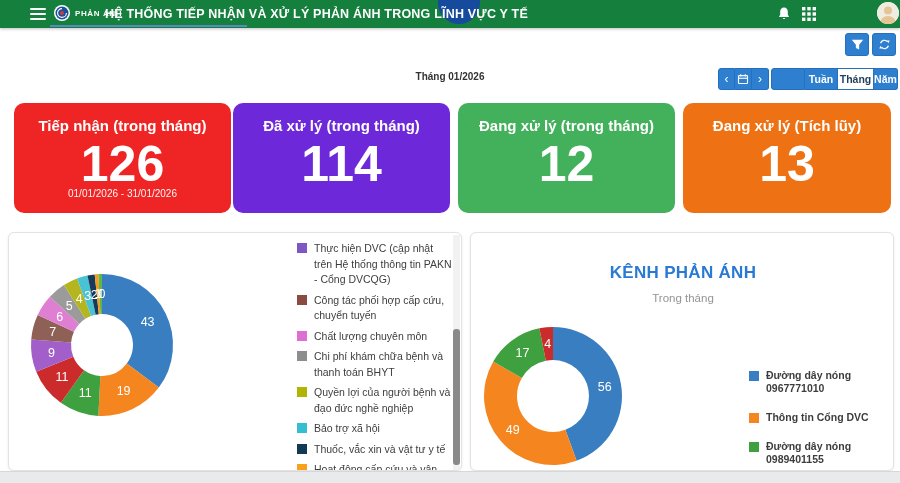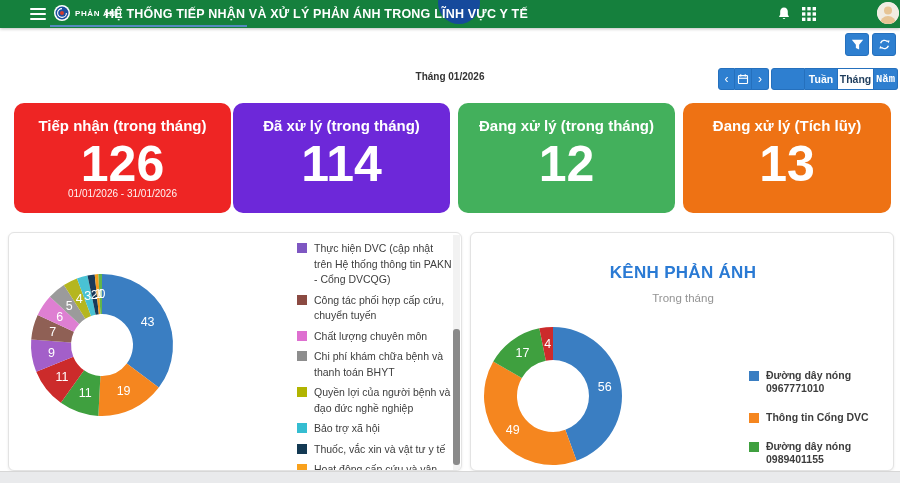--- a/index.html
+++ b/index.html
@@ -40,21 +40,21 @@
           color:#fff; font-size:12px; display:flex; align-items:center; justify-content:center; cursor:pointer; }
   #date-nav .nbtn:first-child { border-left-width:1px; border-radius:3px 0 0 3px; }
   #date-nav .nbtn:last-child { border-radius:0 3px 3px 0; }
   #date-nav .nbtn { width:17px; }
   .vbtn { height:22px; background:#2e7fd0; border:1px solid #2570bd; border-left-width:0; color:#fff;
           font-size:10.5px; font-weight:bold; cursor:pointer; font-family:"Liberation Sans",sans-serif;
           overflow:hidden; white-space:nowrap; }
   .vbtn:first-child { border-left-width:1px; border-radius:3px 0 0 3px;padding-left:32px; }
   .vbtn:last-child { border-radius:0 3px 3px 0; }
   .vbtn:nth-child(1){ width:33px; } .vbtn:nth-child(2){ width:33px; }
-  .vbtn:nth-child(3){ width:36px; } .vbtn:nth-child(4){ width:24px;font-family:Liberation Mono, monospace; }
+  .vbtn:nth-child(3){ width:36px; } .vbtn:nth-child(4){ width:24px; }
   .vbtn.active { background:#fff; color:#1f3d5c; }
 
   
   .stat-card { position:absolute; top:103px; height:110px; border-radius:10px; color:#fff;
                display:flex; flex-direction:column; align-items:center; }
   .stat-title { font-size:15px; font-weight:bold; margin-top:14px; }
   .stat-value { font-size:50px; font-weight:bold; line-height:56px; margin-top:2px; }
   .stat-sub { font-size:10px; margin-top:-4px; opacity:.95; }
   #card-0 { left:8px;   width:217px; }
   #card-1 { left:233px; width:217px; }

